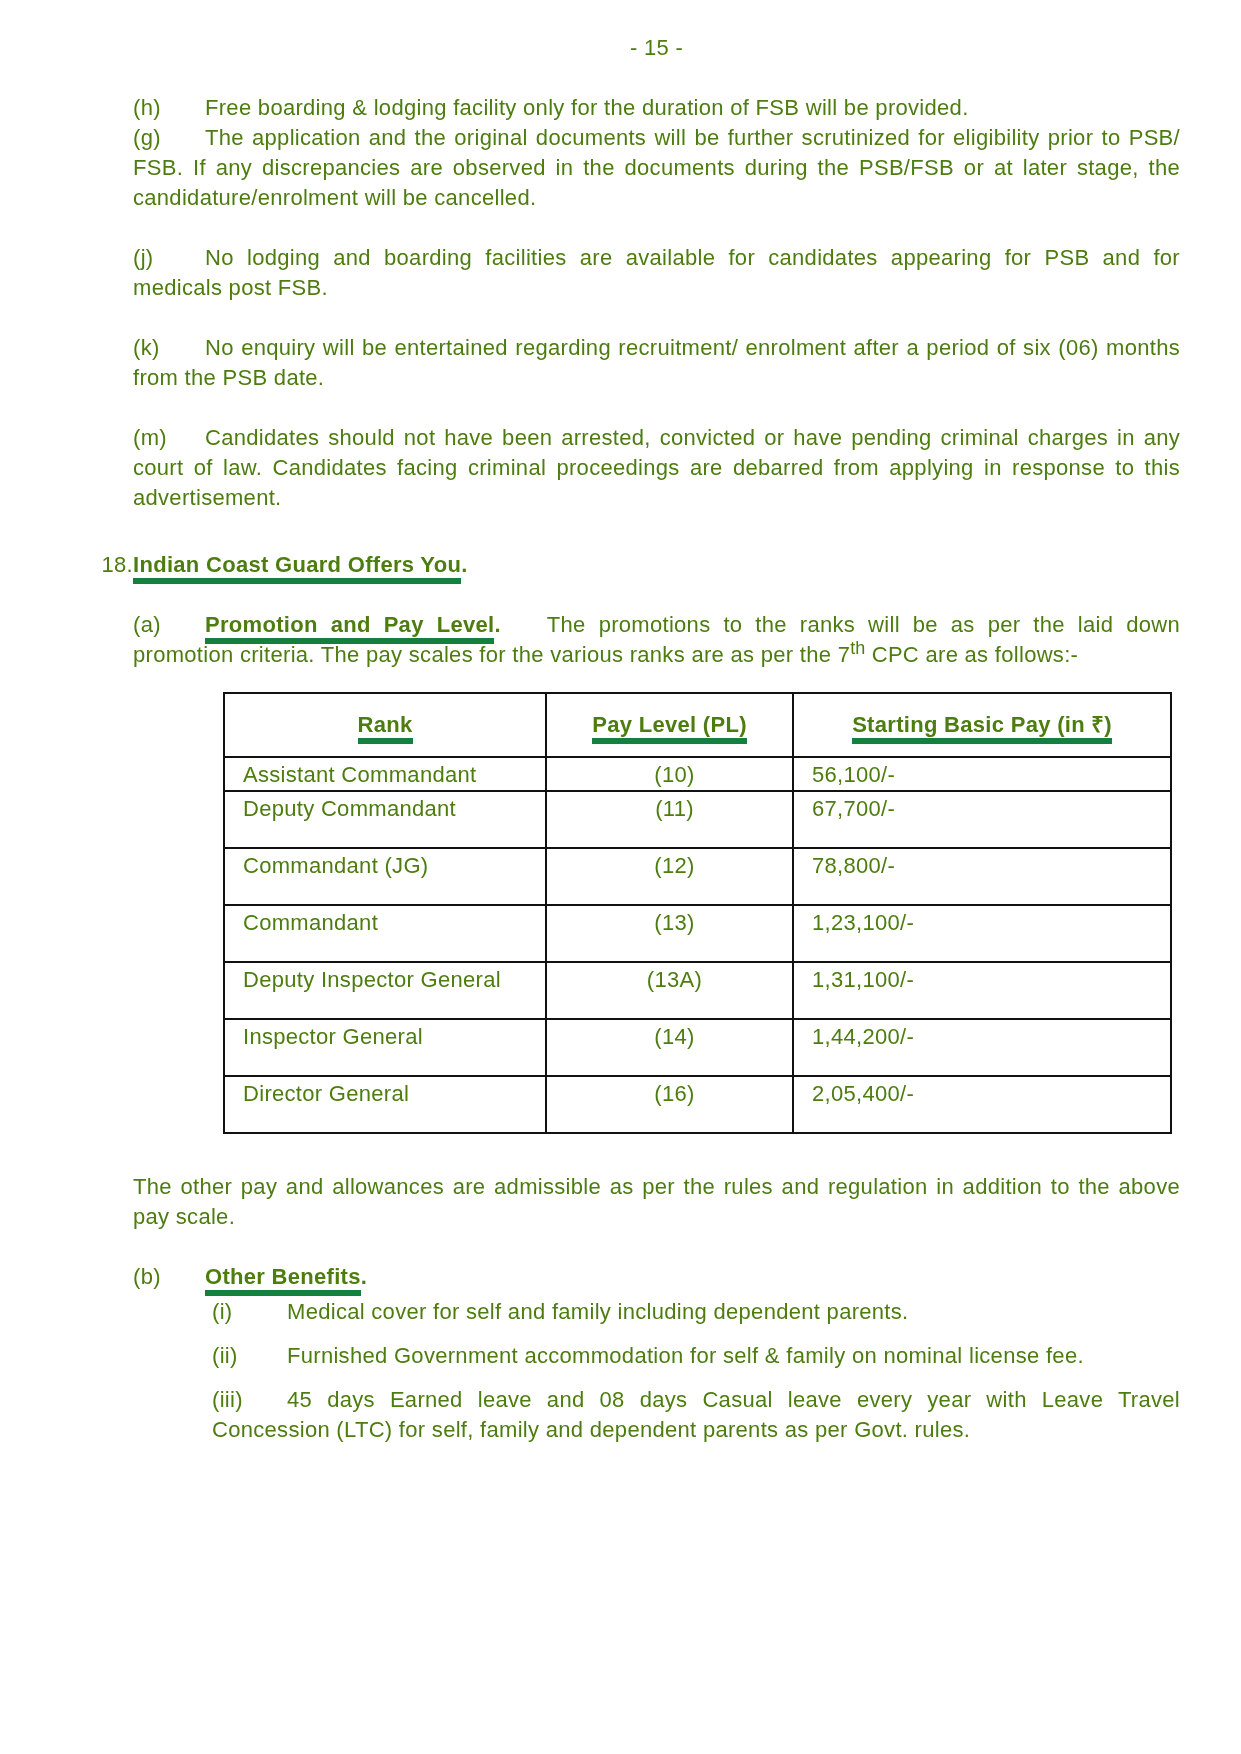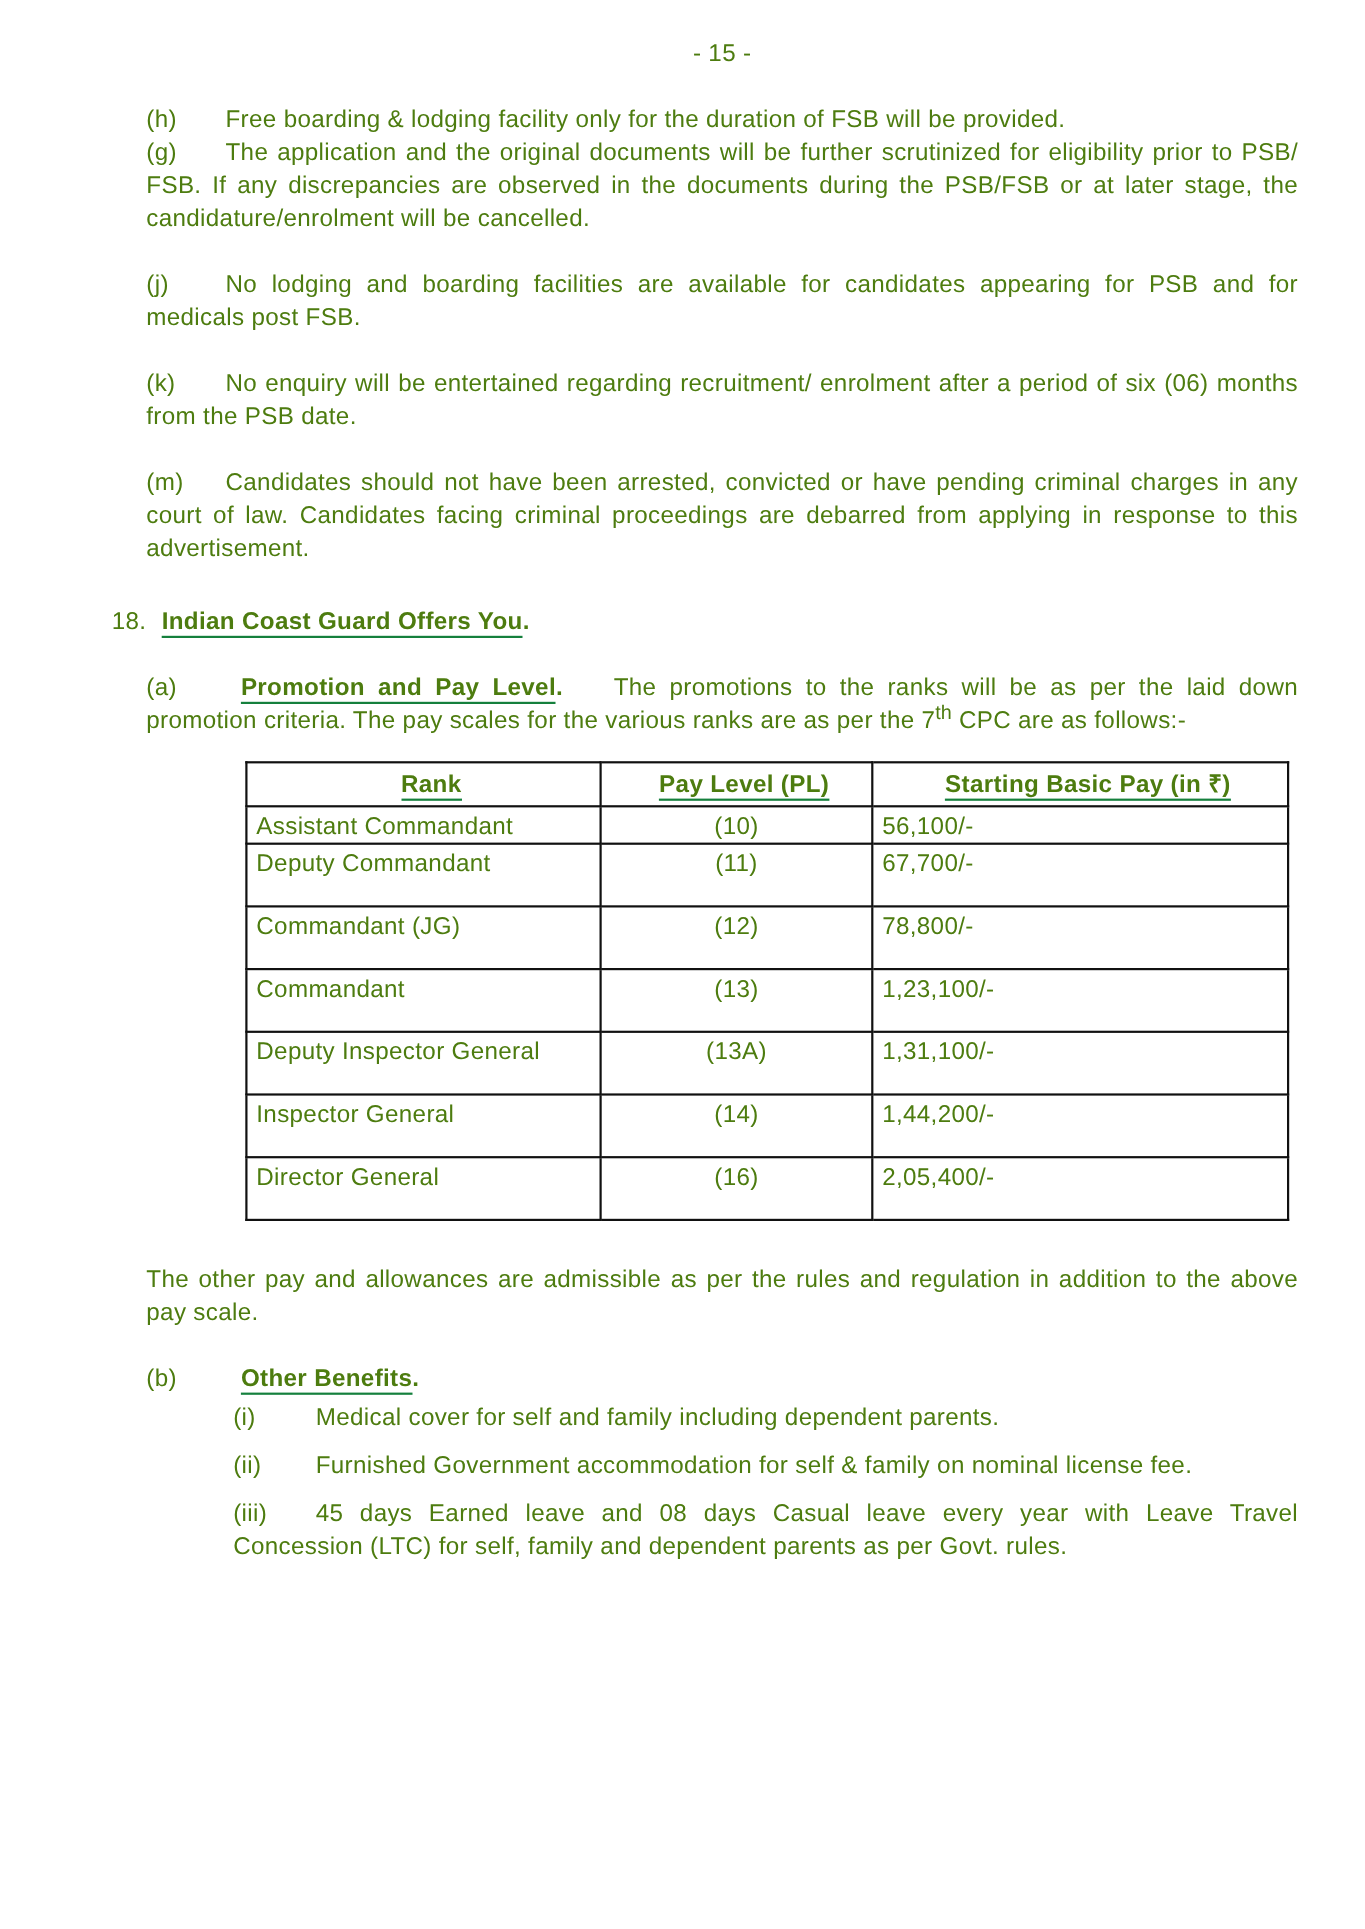--- a/index.html
+++ b/index.html
@@ -37,23 +37,22 @@
     margin-left:-73px;
     font-weight:bold;
   }
   .section-head .num{
     display:inline-block;
     width:73px;
     font-weight:normal;
     text-align:right;
   }
   .u{
-    border-bottom:2px solid #15803d;
+    border-bottom:6px solid #15803d;
     padding-bottom:1px;
-    margin-left:14px;
   }
   .bold{font-weight:bold;}
   .gap{
     display:inline-block;
     width:46px;
   }
   sup{
     font-size:18px;
     line-height:0;
     vertical-align:super;
@@ -61,30 +60,30 @@
   }
   .tablewrap{margin-top:22px;}
   table.paytable{
     border-collapse:collapse;
     margin-left:90px;
     table-layout:fixed;
     width:947px;
   }
   table.paytable td,table.paytable th{
     border:2px solid #111;
-    padding:2px 8px 0 8px;
+    padding:2px 8px 0 18px;
     overflow:hidden;
     white-space:nowrap;
   }
   table.paytable th{
     text-align:center;
     vertical-align:middle;
     height:38px;
     font-weight:bold;
-    padding:0;
+    padding:12px;
   }
   table.paytable td{vertical-align:top;}
   td.c{text-align:center;}
   tr.r0 td{height:28px;}
   tr.tall td{height:53px;}
   .after-table{
     margin-top:38px;
     text-align:justify;
   }
   .item-b-head{margin-top:30px;}

